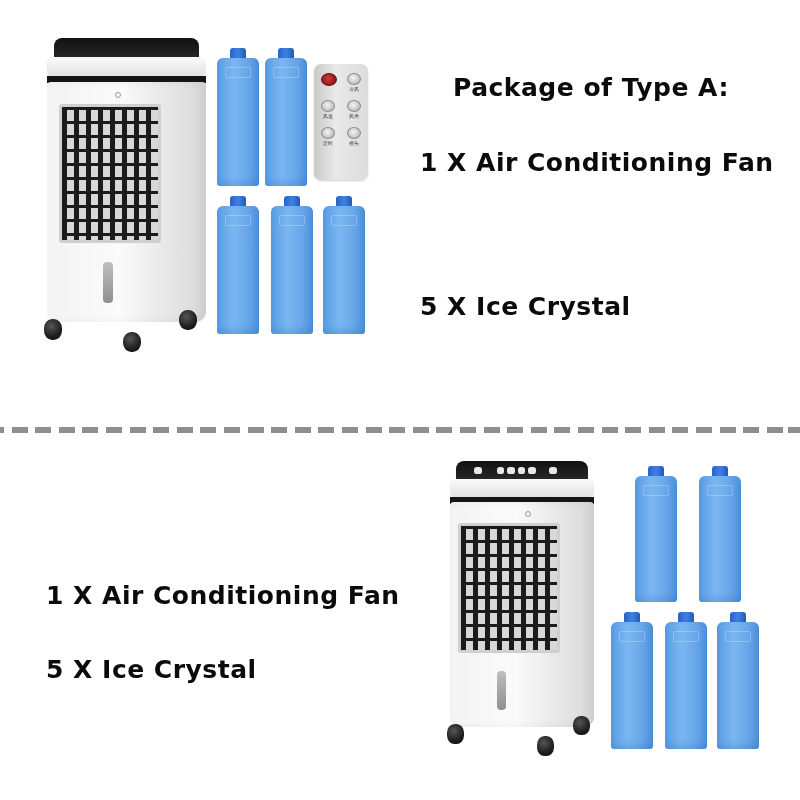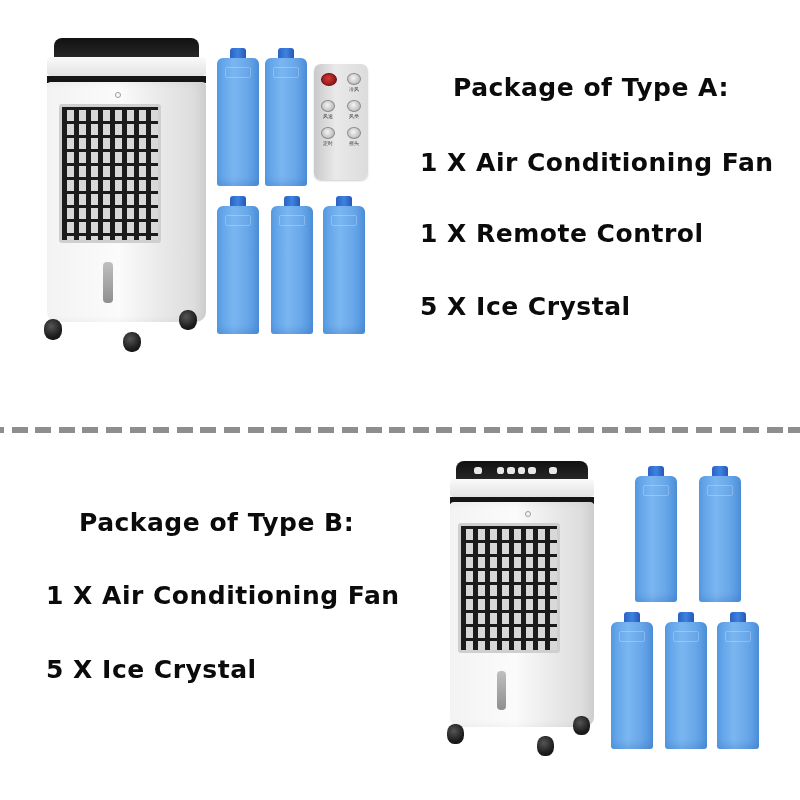--- a/index.html
+++ b/index.html
@@ -168,29 +168,27 @@
     <div class="rbtn" style="left:33px;top:36px;"></div>
     <span class="rlabel" style="left:30px;top:49px;">风类</span>
     <div class="rbtn" style="left:7px;top:63px;"></div>
     <span class="rlabel" style="left:4px;top:76px;">定时</span>
     <div class="rbtn" style="left:33px;top:63px;"></div>
     <span class="rlabel" style="left:30px;top:76px;">摇头</span>
   </div>
 
   <div class="pkg-text pkg-title" style="left:453px;top:73px;">Package of Type A:</div>
   <div class="pkg-text pkg-line" style="left:420px;top:133px;">1 X Air Conditioning Fan</div>
-  <div class="pkg-text pkg-line" style="left:420px;top:204px;">1 X Remote Control</div>
   <div class="pkg-text pkg-line" style="left:420px;top:277px;">5 X Ice Crystal</div>
 </section>
 
 <div class="divider"></div>
 
 <section class="panel" style="left:0;top:440px;width:800px;height:360px;">
 
-  <div class="pkg-text pkg-title" style="left:79px;top:68px;">Package of Type B:</div>
   <div class="pkg-text pkg-line" style="left:46px;top:126px;">1 X Air Conditioning Fan</div>
   <div class="pkg-text pkg-line" style="left:46px;top:200px;">5 X Ice Crystal</div>
 
   <div class="cooler" style="left:447px;top:21px;width:150px;height:296px;">
     <div class="top-lid"></div>
     <div class="ctrl-btn" style="left:18%;"></div>
     <div class="ctrl-btn" style="left:33%;"></div>
     <div class="ctrl-btn" style="left:40%;"></div>
     <div class="ctrl-btn" style="left:47%;"></div>
     <div class="ctrl-btn" style="left:54%;"></div>

